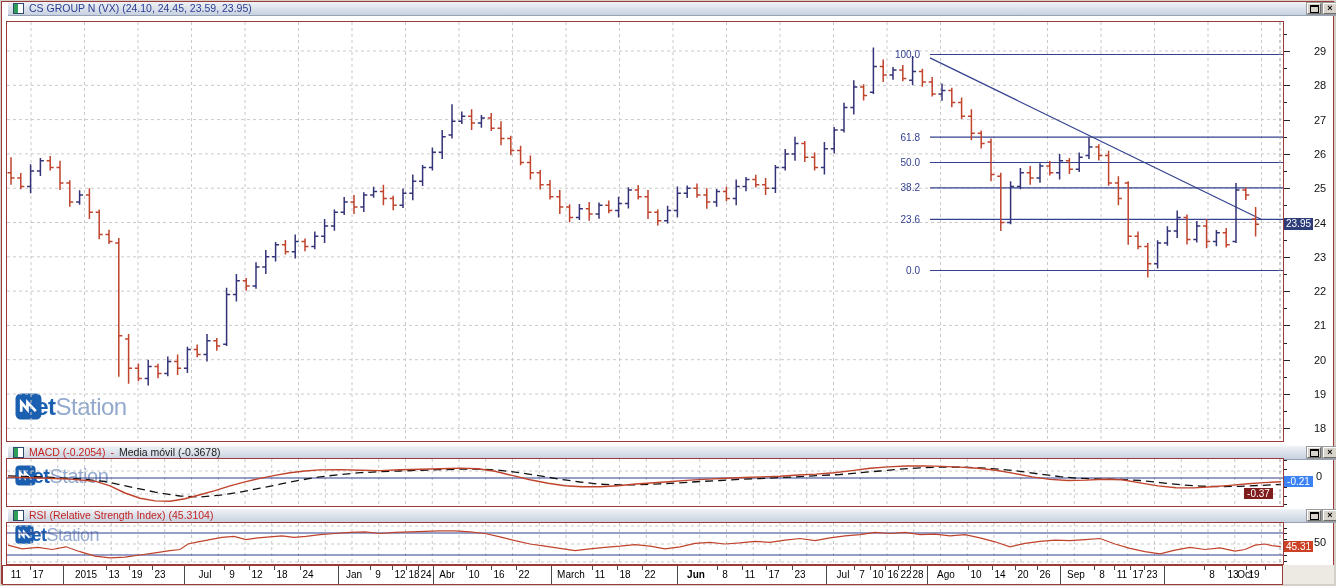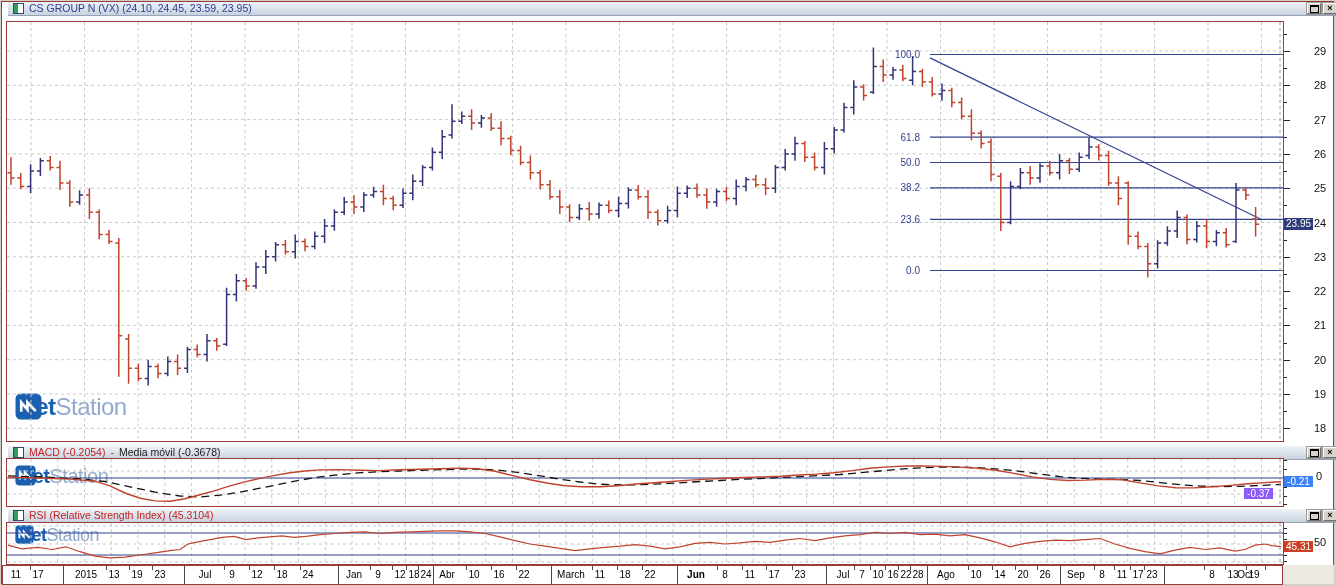--- a/index.html
+++ b/index.html
@@ -29,21 +29,21 @@
   #wm-rsi{left:8px;top:2px;font-size:18px;}
   .axis{position:absolute;font-size:11px;color:#111;}
   #axis-main{left:1284px;top:22px;width:50px;height:419px;}
   #axis-macd{left:1284px;top:459px;width:50px;height:47px;}
   #axis-rsi{left:1284px;top:523px;width:50px;height:41px;}
   .tick{position:absolute;left:0;height:1px;background:#222;}
   .alabel{position:absolute;left:22px;width:28px;text-align:center;transform:translateY(-50%);}
   .tag{position:absolute;color:#fff;font-size:10px;width:29px;height:11px;line-height:11px;text-align:center;}
   #tag-price{left:1284px;top:218px;height:12px;line-height:12px;background:#2E3D7A;}
   #tag-macd{left:1284px;top:476px;background:#3b82f6;}
-  #tag-macds{left:1244px;top:488px;background:#8b5cf6;}
+  #tag-macds{left:1244px;top:488px;background:#7f1d1d;}
   #tag-rsi{left:1284px;top:541px;background:#CC4125;}
   .unitlbl{position:absolute;font-size:11px;color:#111;}
   #lbl-macd0{left:1316px;top:470px;}
   #lbl-rsi50{left:1314px;top:536px;}
   #xaxis{position:absolute;left:2px;top:565px;width:1279px;height:18px;background:#fff;border:1px solid #9C3A3A;}
   .xsep{position:absolute;top:0;width:1px;height:18px;background:#4A4A4A;}
   .xtick{position:absolute;top:0;width:1px;height:4px;background:#4A4A4A;}
   .xlabel{position:absolute;top:3px;transform:translateX(-50%);font-size:10px;color:#000;white-space:nowrap;}
   #brpatch{position:absolute;left:1283px;top:565px;width:51px;height:19px;background:#ECEAE3;}
 </style>

